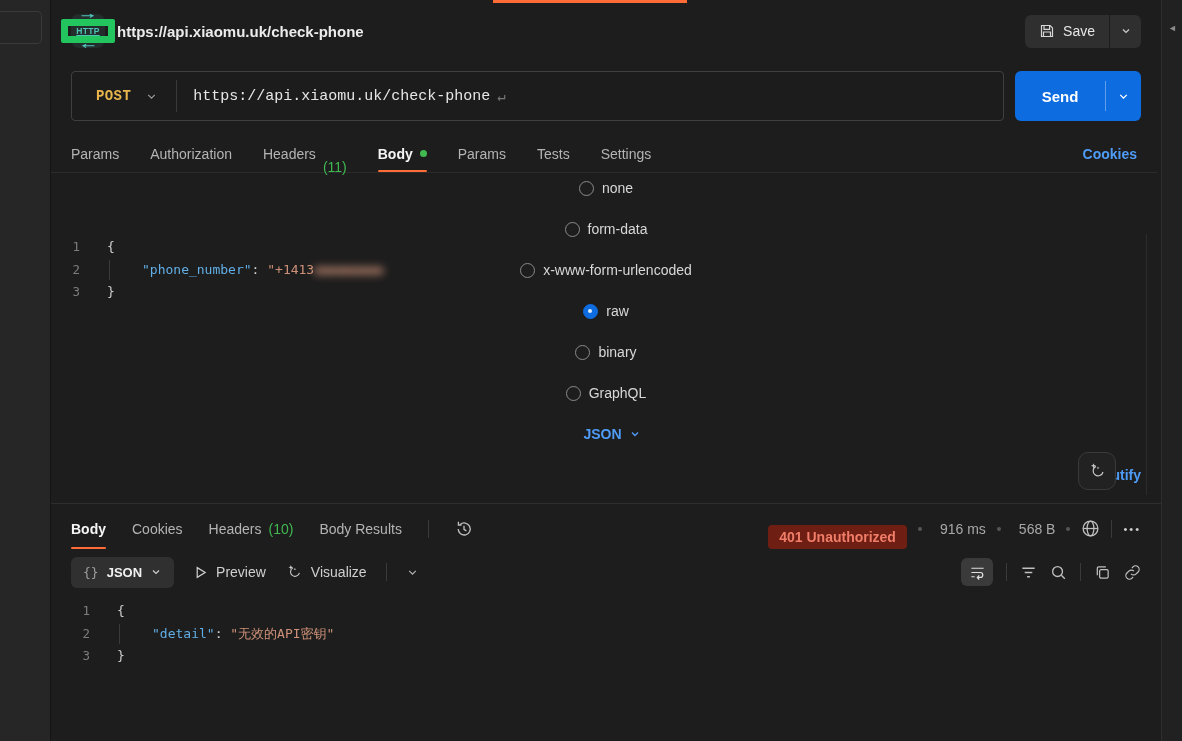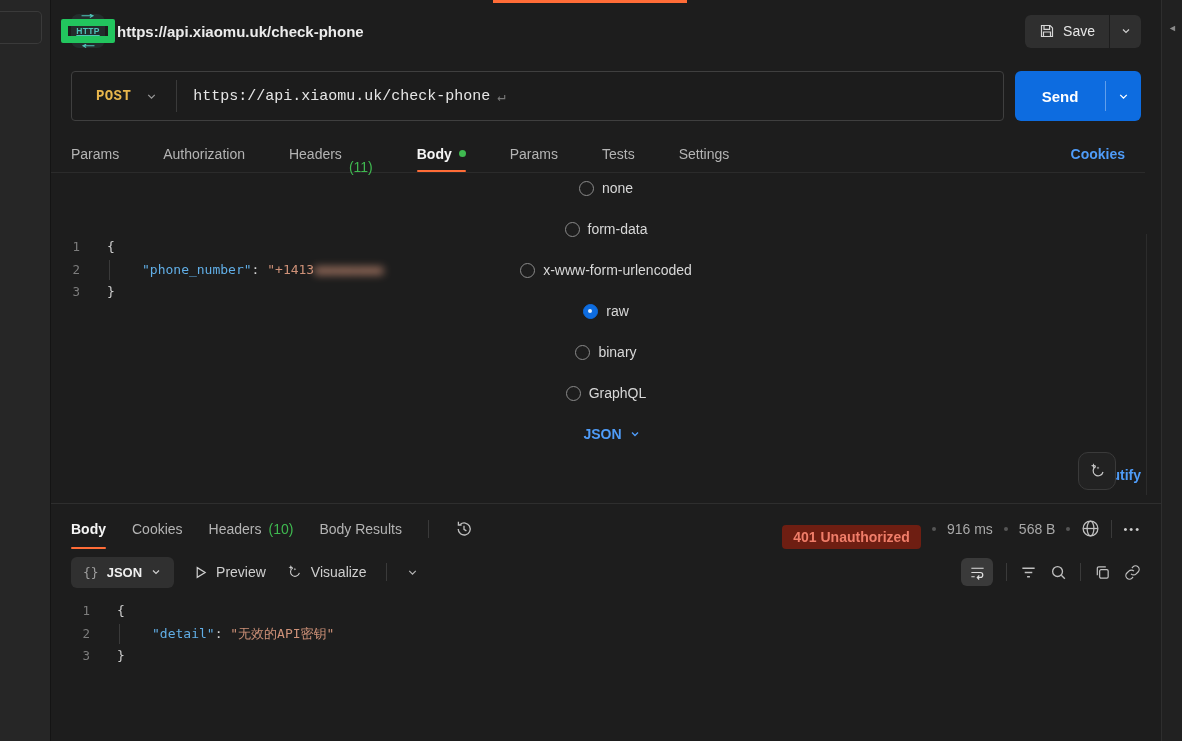--- a/index.html
+++ b/index.html
@@ -57,21 +57,21 @@
   .method-caret{color:#9a9a9a;margin-right:18px;display:flex;align-items:center;}
   .url-divider{width:1px;height:32px;background:#3a3a3a;}
   .url-text{margin-left:16px;font-size:15px;color:#e6e6e6;}
   .url-enter{color:#777;font-size:14px;margin-left:7px;}
   .send-group{width:126px;display:flex;background:var(--send-blue);border-radius:6px;overflow:hidden;flex:none;}
   .send-main{flex:1;display:flex;align-items:center;justify-content:center;font-size:15px;font-weight:700;color:#fff;cursor:pointer;}
   .send-divider{width:1px;margin:10px 0;background:rgba(255,255,255,.35);}
   .send-caret{width:35px;display:flex;align-items:center;justify-content:center;color:#fff;cursor:pointer;}
 
   
-  .sec-tabs{position:absolute;top:135px;left:0;right:16px;height:38px;padding:0 20px;display:flex;align-items:center;gap:44px;border-bottom:1px solid var(--border-subtle);}
+  .sec-tabs{position:absolute;top:135px;left:0;right:4px;height:38px;padding:0 20px;display:flex;align-items:center;gap:31px;border-bottom:1px solid var(--border-subtle);}
   .tab{position:relative;font-size:14px;color:var(--text-secondary);cursor:pointer;display:flex;align-items:center;gap:7px;height:100%;}
   .tab .count{color:var(--green);margin-top:26px;}
   .tab.active{color:#f5f5f5;font-weight:600;}
   .tab .dot{width:7px;height:7px;border-radius:50%;background:var(--green);}
   .tab-underline{position:absolute;left:0;right:0;bottom:0;height:2px;background:var(--accent-orange);border-radius:1px;}
   .cookies-link{margin-left:auto;font-size:14px;font-weight:600;color:var(--link-blue);cursor:pointer;}
 
   
   .sec-modes{position:absolute;top:180px;left:0;right:0;height:36px;padding:0 20px;display:flex;align-items:center;gap:25px;flex-direction:column;}
   .mode{display:flex;align-items:center;gap:8px;font-size:14px;color:#d8d8d8;cursor:pointer;}
@@ -100,21 +100,21 @@
 
   
   .sec-resphead{position:absolute;top:505px;left:0;right:0;height:47px;padding:0 20px;display:flex;align-items:center;gap:26px;border-bottom:none;}
   .rtab{position:relative;height:40px;display:flex;align-items:center;gap:7px;font-size:14px;color:var(--text-secondary);cursor:pointer;}
   .rtab.active{color:#f5f5f5;font-weight:600;}
   .vsep{width:1px;height:18px;background:#3a3a3a;flex:none;}
   .icon-btn{display:flex;align-items:center;justify-content:center;color:#c0c0c0;cursor:pointer;}
   .resp-meta{margin-left:auto;display:flex;align-items:center;gap:11px;}
   .status-badge{background:var(--status-red-bg);color:var(--status-red-text);font-size:14px;font-weight:700;padding:4px 11px;border-radius:4px;margin-top:16px;}
   .meta-dot{width:4px;height:4px;border-radius:50%;background:#555;}
-  .meta-text{font-size:14px;color:#a8a8a8;}
+  .meta-text{font-size:14px;color:#a8a8a8;margin-left:7px;}
 
   
   .sec-resptool{position:absolute;top:553px;left:0;right:0;height:38px;padding:0 20px;display:flex;align-items:center;gap:19px;}
   .json-pill{display:flex;align-items:center;gap:8px;background:#303030;border-radius:6px;height:31px;padding:0 12px;cursor:pointer;}
   .json-pill .braces{color:#9e9e9e;font-size:13px;font-family:"DejaVu Sans Mono",monospace;}
   .json-pill .lbl{font-size:13px;font-weight:600;color:#f0f0f0;}
   .tool-item{display:flex;align-items:center;gap:8px;font-size:14px;color:#cfcfcf;cursor:pointer;}
   .tool-right{margin-left:auto;display:flex;align-items:center;gap:13px;}
   .wrap-pill{background:#3a3a3a;border-radius:6px;width:32px;height:28px;display:flex;align-items:center;justify-content:center;color:#e0e0e0;cursor:pointer;}
   .caret-dim{color:#b5b5b5;display:flex;align-items:center;}

